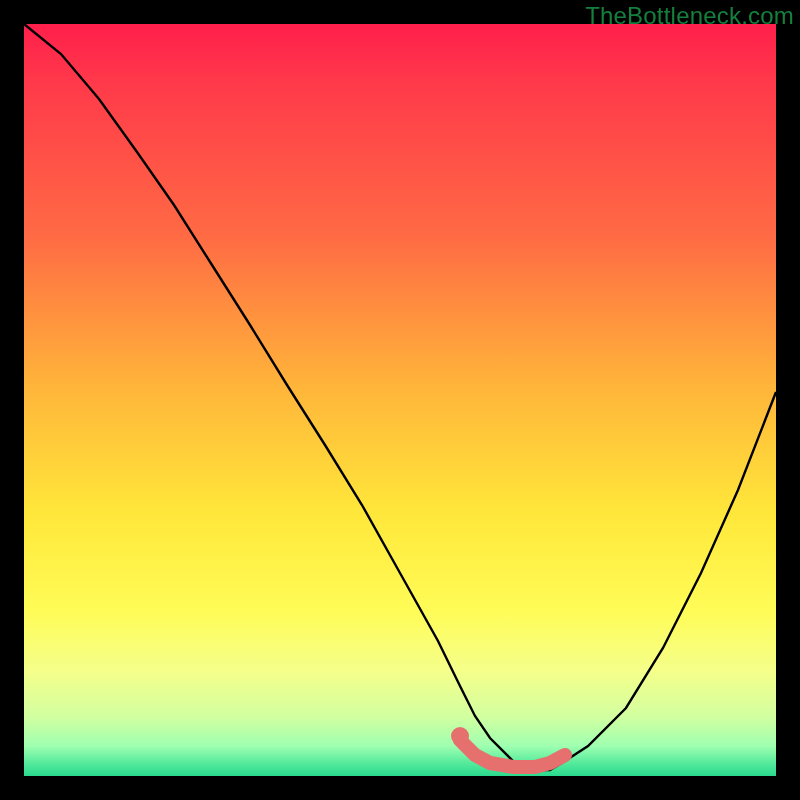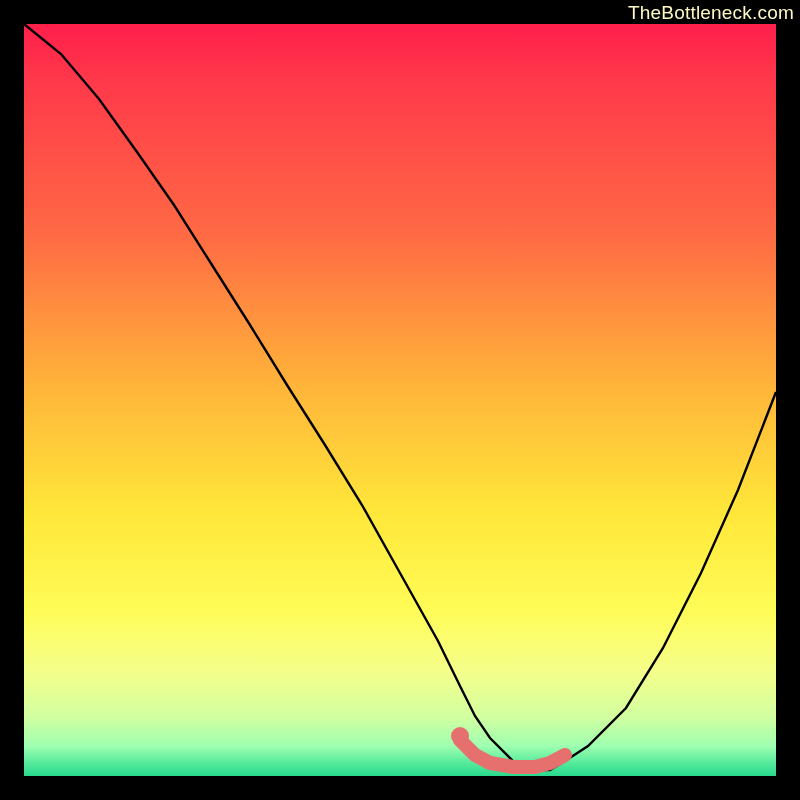--- a/index.html
+++ b/index.html
@@ -46,22 +46,22 @@
     top: 0;
     width: 752px;
     height: 752px;
     overflow: visible;
   }
   .watermark {
     position: absolute;
     top: 2px;
     right: 6px;
     font-family: Arial, Helvetica, sans-serif;
-    font-size: 19px;
-    color: #fef9c3;
+    font-size: 24px;
+    color: #15803d;
     letter-spacing: 0.2px;
   }
 </style>
 </head>
 <body>
 
 <div class="frame">
   <div class="plot">
     <svg class="curve" viewBox="0 0 752 752" preserveAspectRatio="none">
 

